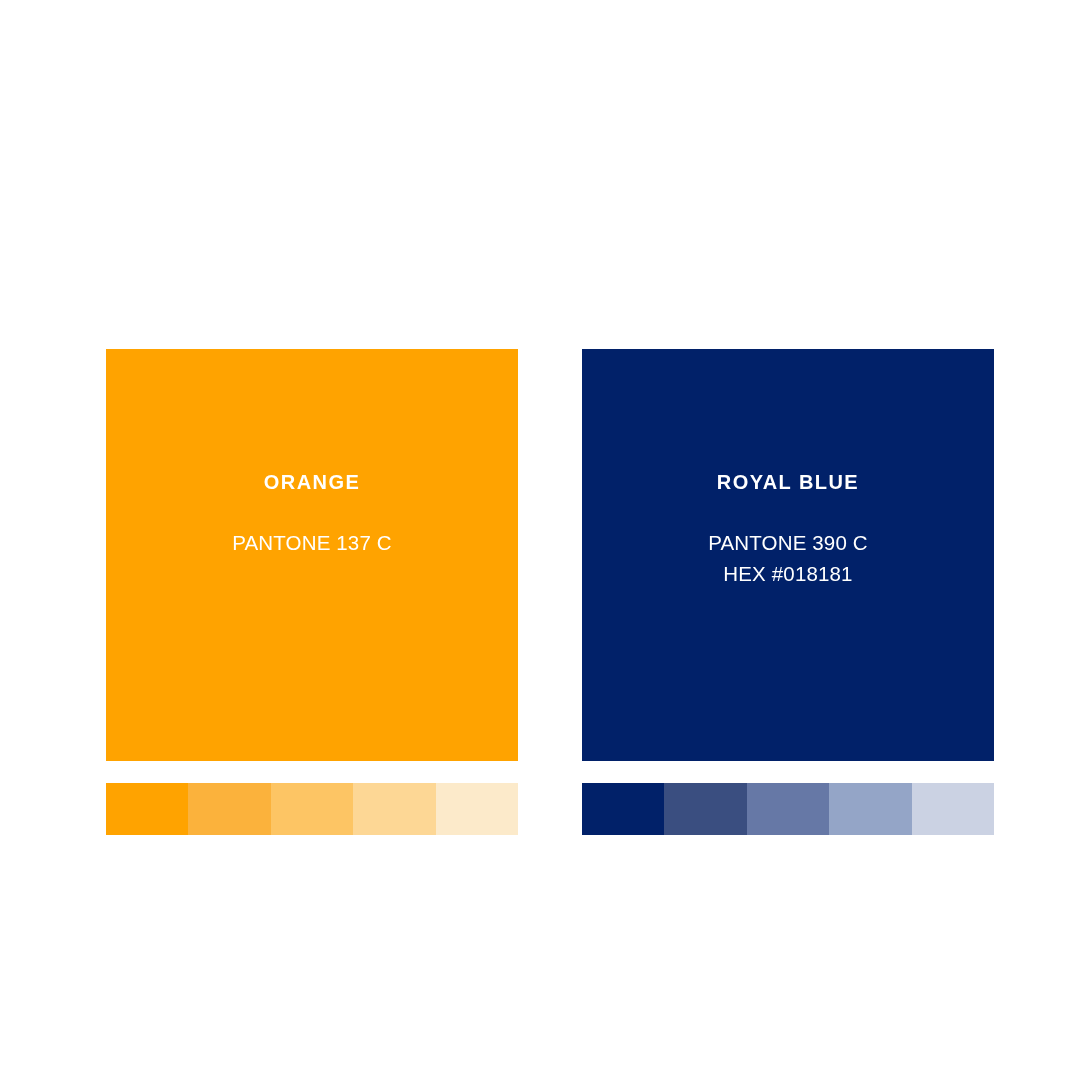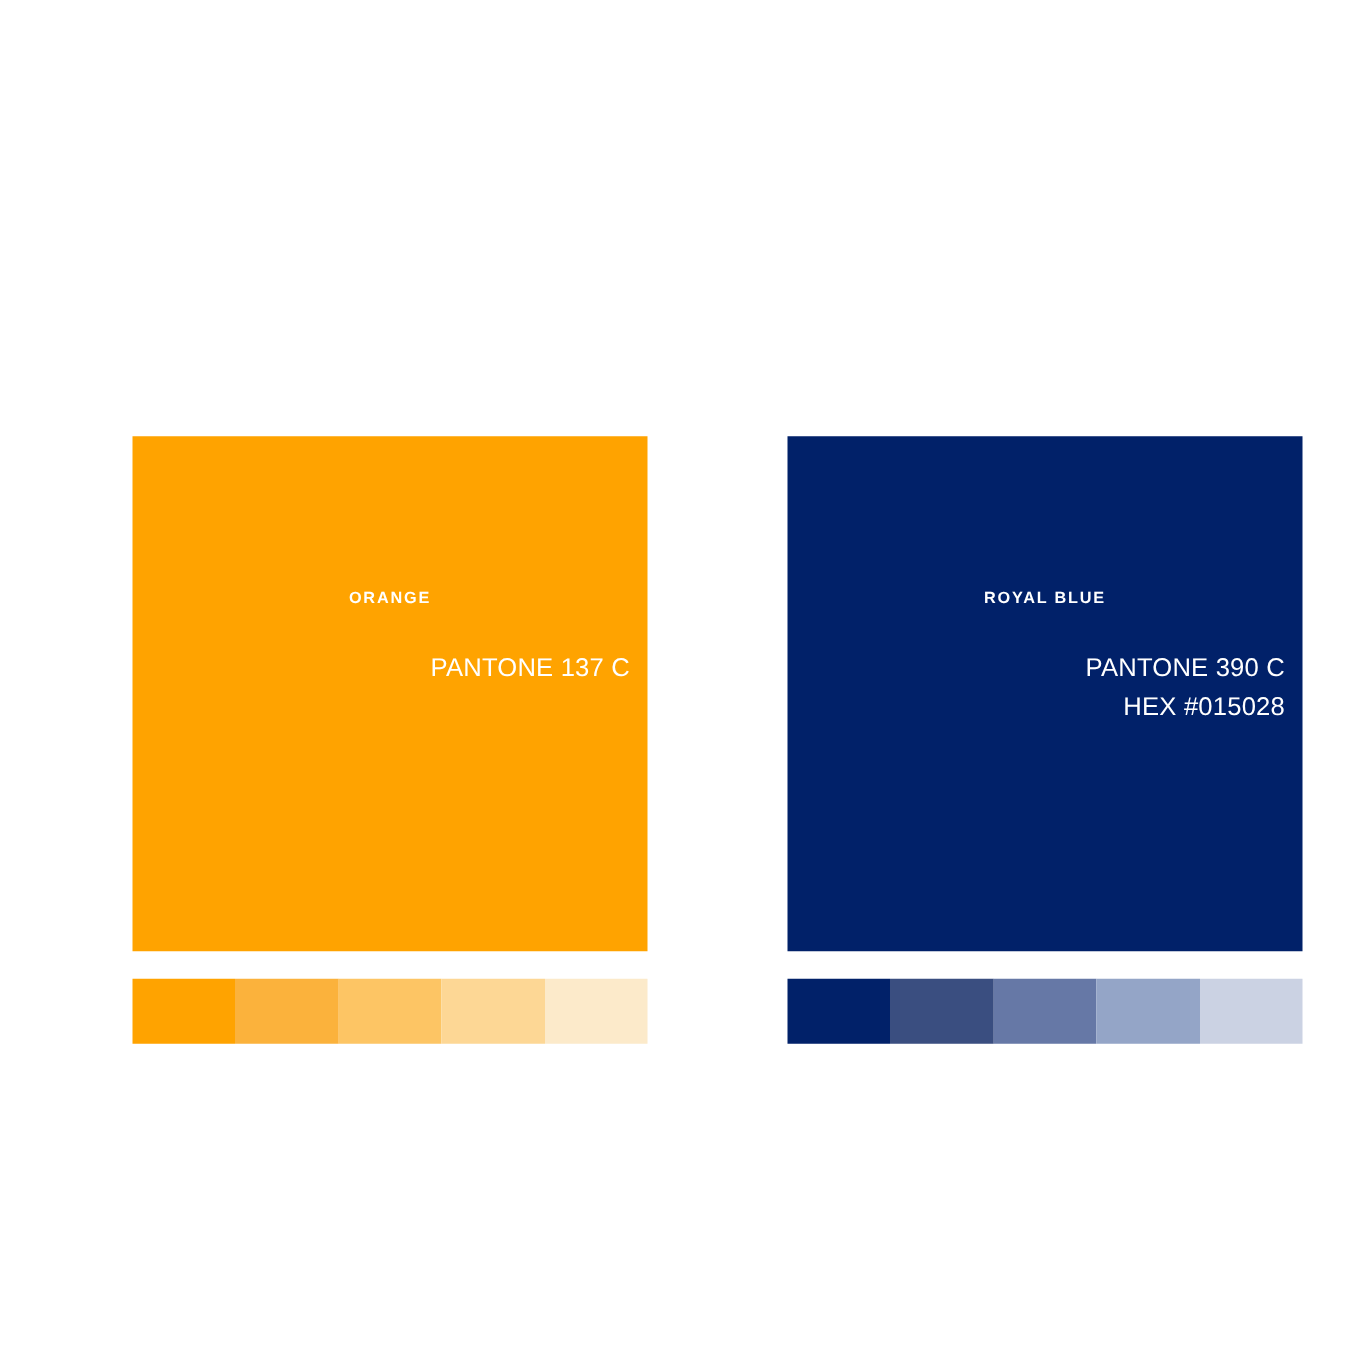--- a/index.html
+++ b/index.html
@@ -25,63 +25,62 @@
     background: #ffffff;
   }
 
   .swatch-group {
     position: absolute;
     top: 349px;
     width: 412px;
   }
 
   #swatch-group-orange { left: 106px; }
-  #swatch-group-royal-blue { left: 582px; margin-left: 48px; }
+  #swatch-group-royal-blue { left: 582px; }
 
   .swatch-card {
     width: 412px;
     height: 412px;
     box-sizing: border-box;
     display: block;
     position: relative;
   }
 
   .swatch-text-block {
     position: absolute;
     left: 0;
     right: 0;
     top: 122px;
     text-align: center;
     padding: 0 14px;
     box-sizing: border-box;
   }
 
   .swatch-name {
-    font-size: 13px;
+    font-size: 20px;
     font-weight: bold;
     letter-spacing: 1.45px;
     color: #ffffff;
     line-height: 1.1;
     margin: 0 0 35px 0;
     text-transform: uppercase;
     white-space: nowrap;
   }
 
   .swatch-specs {
     font-size: 20.5px;
     font-weight: normal;
     color: #ffffff;
     line-height: 30.5px;
     letter-spacing: 0.15px;
     white-space: nowrap;
   }
 
   .spec-line {
     display: block;
-    text-align: right;
   }
 
   .tint-strip {
     position: absolute;
     top: 434px;
     left: 0;
     width: 412px;
     height: 52px;
     display: flex;
     flex-direction: row;
@@ -117,21 +116,21 @@
     </div>
   </div>
 
   <div class="swatch-group" id="swatch-group-royal-blue">
 
     <div class="swatch-card" style="background-color: rgb(1, 33, 105);">
       <div class="swatch-text-block">
         <div class="swatch-name">ROYAL BLUE</div>
         <div class="swatch-specs">
           <span class="spec-line">PANTONE 390 C</span>
-          <span class="spec-line">HEX #015028</span>
+          <span class="spec-line">HEX #018181</span>
         </div>
       </div>
     </div>
 
     <div class="tint-strip">
       <div class="tint-chip" style="background-color: rgb(1, 33, 105);"></div>
       <div class="tint-chip" style="background-color: rgb(58, 78, 128);"></div>
       <div class="tint-chip" style="background-color: rgb(102, 120, 166);"></div>
       <div class="tint-chip" style="background-color: rgb(148, 165, 199);"></div>
       <div class="tint-chip" style="background-color: rgb(203, 210, 227);"></div>

